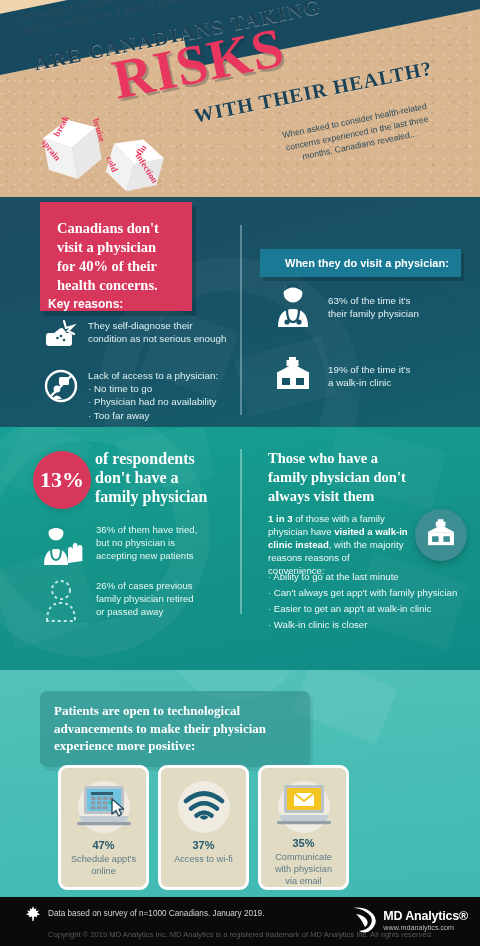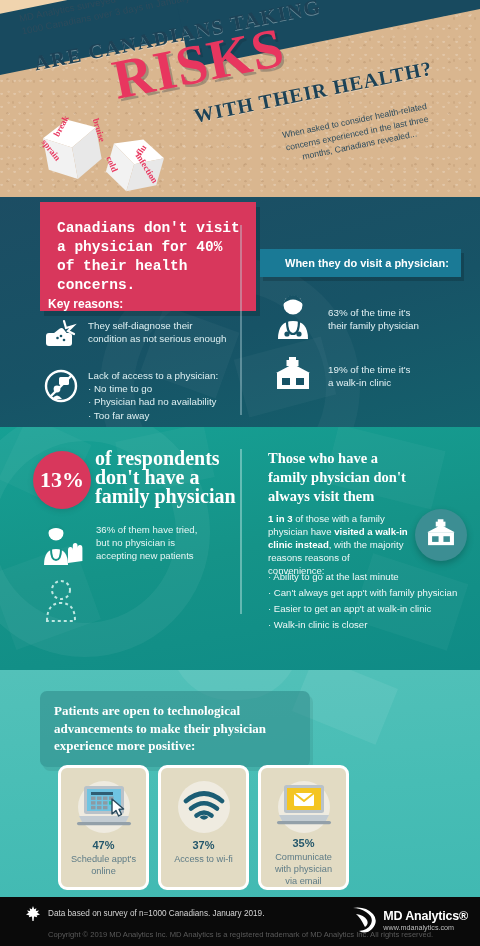--- a/index.html
+++ b/index.html
@@ -96,23 +96,23 @@
     background: linear-gradient(165deg, #1c4d63 0%, #175366 55%, #14606c 100%);
     overflow: hidden;
   }
   .bgring {
     position: absolute; border-radius: 50%;
     border: 34px solid rgba(255,255,255,.035);
   }
   .bgseg { position: absolute; background: rgba(255,255,255,.035); }
 
   .pinkbox {
-    position: absolute; left: 40px; top: 5px; width: 216px; padding: 17px 16px 16px 17px;
+    position: absolute; left: 40px; top: 5px; width: 152px; padding: 17px 16px 16px 17px;
     background: #d8375c; color: #fff;
-    font-family: Liberation Mono, monospace; font-weight: 700;
+    font-family: Liberation Serif, serif; font-weight: 700;
     font-size: 14.5px; line-height: 19px;
     box-shadow: 4px 5px 0 rgba(0,0,0,.17);
   }
   .keyreasons {
     position: absolute; left: 48px; top: 100px;
     color: #fff; font-size: 12px; font-weight: 700;
     font-family: "Liberation Sans", sans-serif;
   }
   .kr-row { position: absolute; display: flex; gap: 10px; align-items: flex-start; }
   .kr-txt { color: #dff0f2; font-size: 9.8px; line-height: 13.2px; white-space: pre-line; }
@@ -139,21 +139,21 @@
   .circ13 {
     position: absolute; left: 33px; top: 24px; width: 58px; height: 58px;
     border-radius: 50%; background: #d8375c; color: #fff;
     display: flex; align-items: center; justify-content: center;
     font-family: "Liberation Serif", serif; font-weight: 700; font-size: 22px;
     box-shadow: 0 2px 6px rgba(0,0,0,.12);
   }
   .h3a {
     position: absolute; left: 95px; top: 22px; color: #fff;
     font-family: "Liberation Serif", serif; font-weight: 700;
-    font-size: 20px; line-height: 19px; white-space: pre-line;
+    font-size: 16px; line-height: 19px; white-space: pre-line;
   }
   .h3b {
     position: absolute; left: 268px; top: 22px; color: #fff;
     font-family: "Liberation Serif", serif; font-weight: 700;
     font-size: 14.5px; line-height: 19px; white-space: pre-line;
   }
   .g-row { position: absolute; display: flex; gap: 12px; align-items: flex-start; }
   .g-txt { color: #e7f6f4; font-size: 9.6px; line-height: 13px; white-space: pre-line; }
 
   .para3 {
@@ -308,21 +308,21 @@
       <span class="kr-txt">Lack of access to a physician:
 · No time to go
 · Physician had no availability
 · Too far away</span>
     </div>
 
     <div class="vdiv" style="left:240px; top:28px; height:190px;"></div>
 
     <div class="bluebox">When they do visit a physician:</div>
 
-    <div class="stat-row" style="left:272px; top:96px;">
+    <div class="stat-row" style="left:272px; top:84px;">
       <span>
         <svg width="42" height="48" viewBox="0 0 42 48">
           <circle cx="21" cy="12" r="9.5" fill="#fff"></circle>
           <path d="M11 11 q10 -9 20 0 q-3 -9 -10 -9 q-7 0 -10 9z" fill="#175366"></path>
           <path d="M6 46 q0 -18 15 -18 q15 0 15 18z" fill="#fff"></path>
           <path d="M15 28 q0 13 6 13 q6 0 6 -13" stroke="#175366" stroke-width="2.2" fill="none"></path>
           <circle cx="15" cy="41" r="2.6" fill="#175366"></circle>
           <circle cx="27" cy="41" r="2.6" fill="#175366"></circle>
         </svg>
       </span>
@@ -374,20 +374,23 @@
 accepting new patients</span>
     </div>
 
     <div class="g-row" style="left:42px; top:152px; width:195px;">
       <span>
         <svg width="42" height="44" viewBox="0 0 42 44">
           <circle cx="19" cy="11" r="9" fill="none" stroke="#bfe8e2" stroke-width="2" stroke-dasharray="3 3"></circle>
           <path d="M5 42 q0 -18 14 -18 q14 0 14 18z" fill="none" stroke="#bfe8e2" stroke-width="2" stroke-dasharray="3 3"></path>
         </svg>
       </span>
+      <span class="g-txt">26% of cases previous
+family physician retired
+or passed away</span>
     </div>
 
     <div class="vdiv" style="left:240px; top:22px; height:165px; background:rgba(220,245,242,.40);"></div>
 
     <div class="h3b">Those who have a
 family physician don't
 always visit them</div>
 
     <div class="para3"><b>1 in 3</b><span> of those with a family physician have </span><b>visited a walk-in clinic instead</b><span>, with the majority reasons reasons of convenience:</span></div>
 

